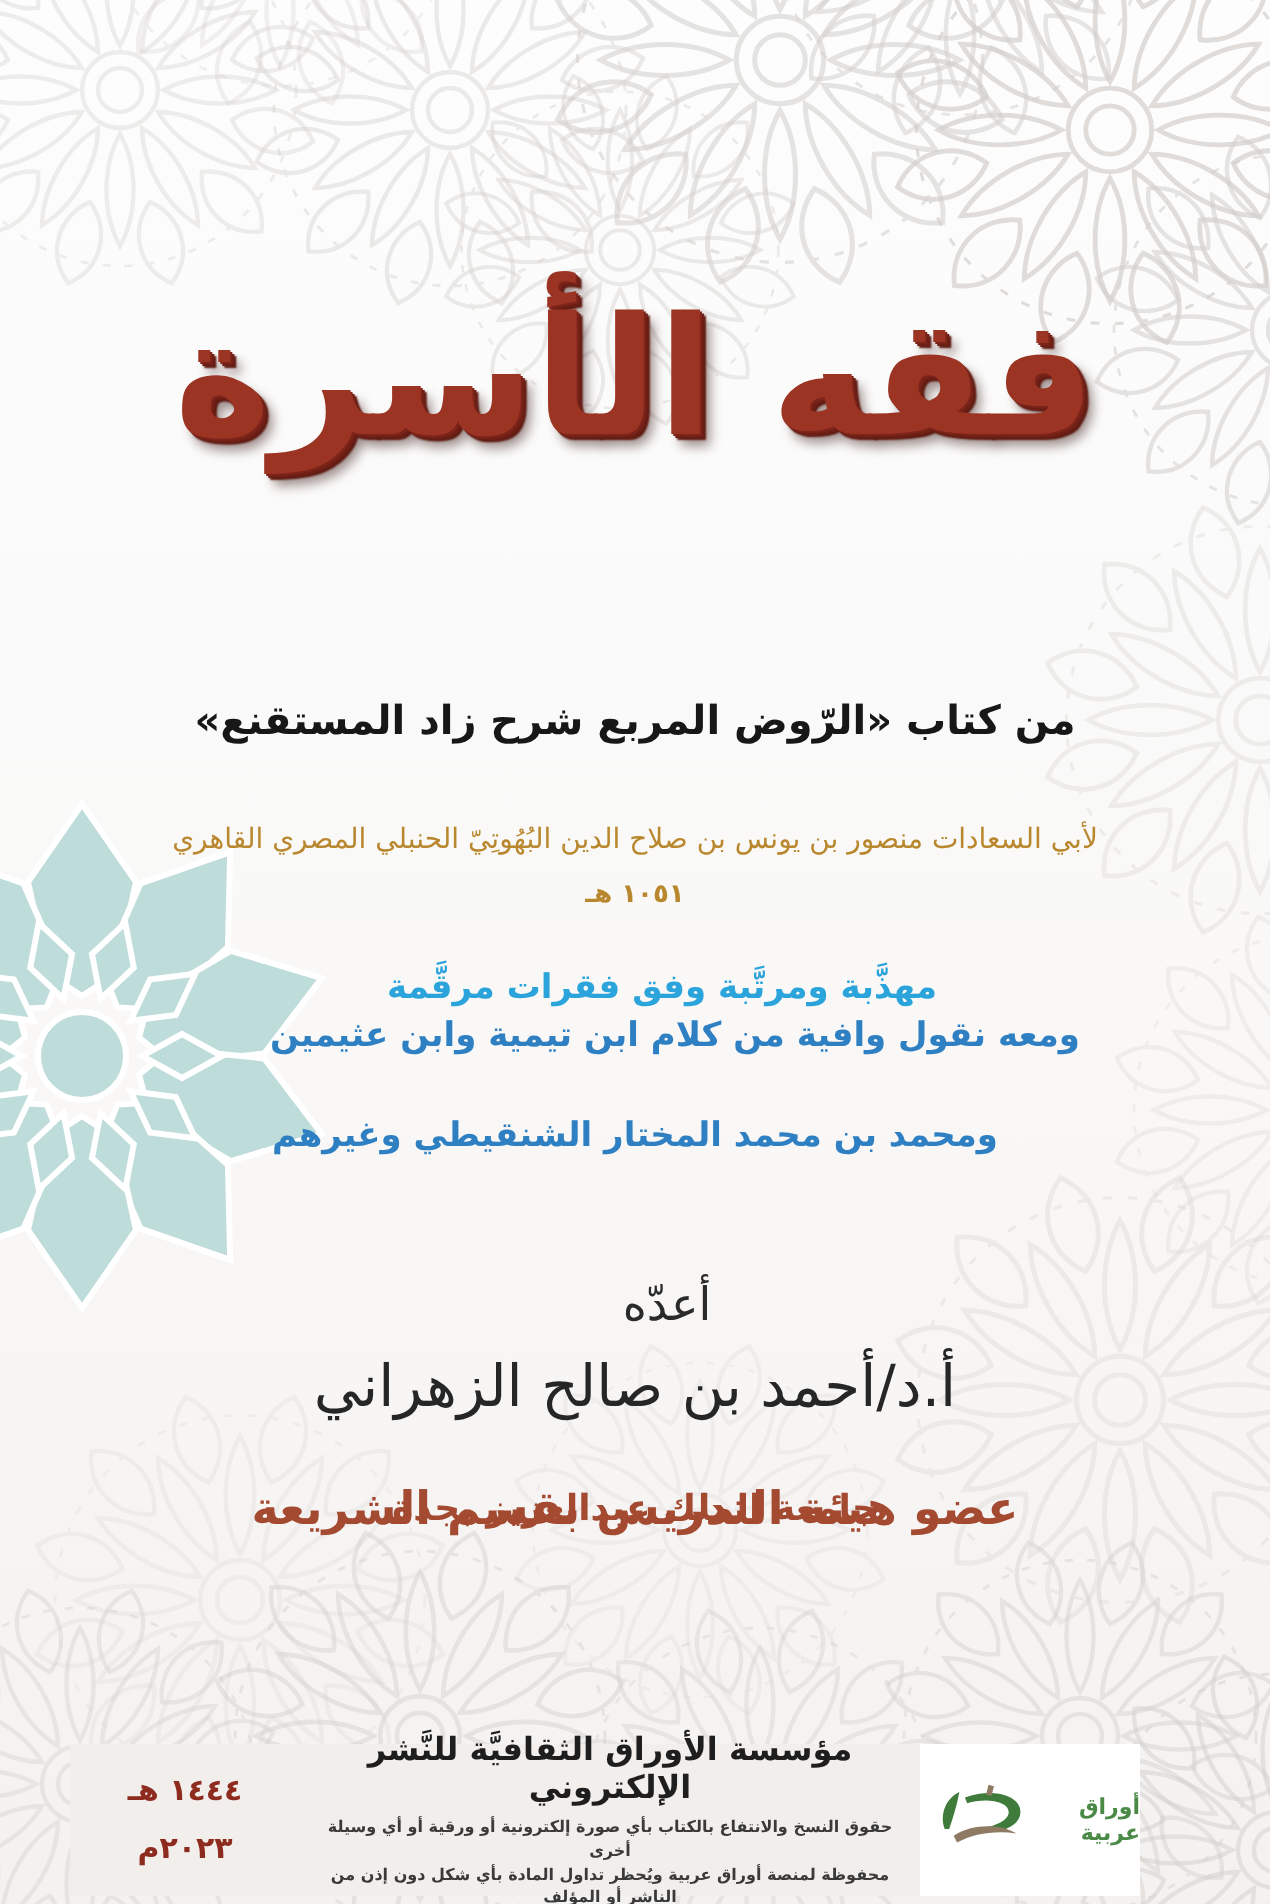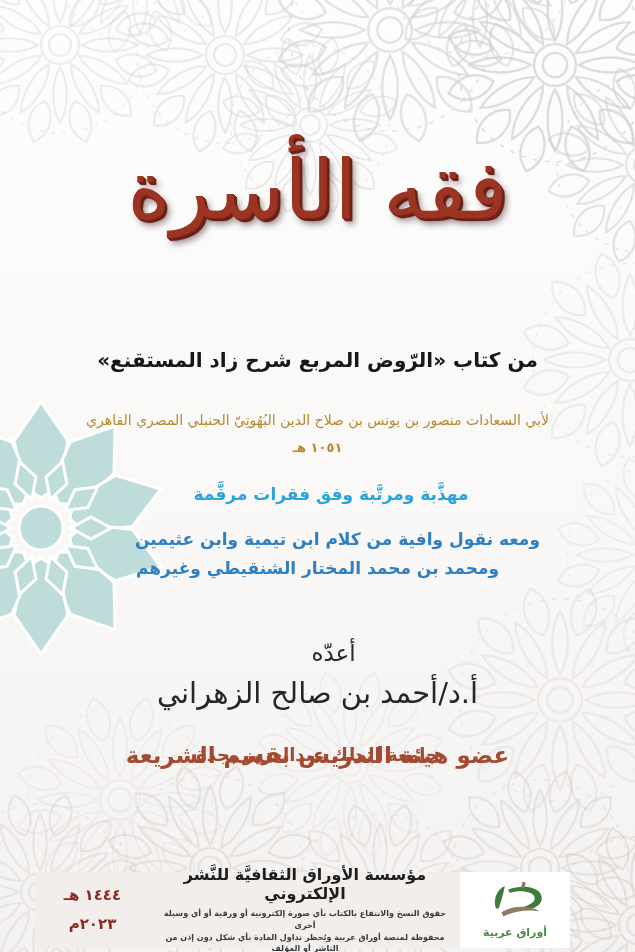--- a/index.html
+++ b/index.html
@@ -6,46 +6,46 @@
   .page{
     position:relative;width:635px;height:952px;margin:0 auto;
     overflow:hidden;direction:rtl;
     background:linear-gradient(180deg,#fdfdfd 0%,#f9f8f7 55%,#f4f2f1 100%);
     font-family:"DejaVu Sans",sans-serif;
   }
   .bg{position:absolute;inset:0;pointer-events:none;}
   .star{position:absolute;left:-95px;top:392px;width:272px;height:272px;pointer-events:none;}
   .txt{position:absolute;left:0;right:0;text-align:center;}
   .title{
-    top:142px;margin:0;font-size:82px;font-weight:normal;color:#9c3424;
+    top:142px;margin:0;font-size:82px;font-weight:bold;color:#9c3424;
     letter-spacing:1px;
     text-shadow:1px 1px 0 #7c241a,2px 2px 0 #6e1f15,3px 3px 1px #5e1910,5px 6px 6px rgba(45,12,6,.45);
   }
   .source{top:348px;font-size:20px;font-weight:bold;color:#171717;}
   .orig-author{top:412px;font-size:14px;font-weight:normal;color:#b9882e;}
   .orig-year{top:440px;font-size:13px;font-weight:bold;color:#b9882e;}
   .feature{font-size:17px;font-weight:bold;color:#2f80c3;}
   .f0{top:484px;color:#2ba4dc;padding-left:27px;}
-  .f1{top:529px;padding-left:40px;}
+  .f1{top:508px;padding-left:40px;}
   .f2{top:558px;}
   .prep-label{top:640px;font-size:23px;color:#2a2a2a;padding-left:32px;}
   .prep-name{top:676px;font-size:29px;color:#262626;}
   .prep-role{top:742px;font-size:23px;font-weight:bold;color:#a34a31;}
   .prep-univ{top:744px;font-size:18px;font-weight:bold;color:#a34a31;}
   .footer{
     position:absolute;left:35px;top:872px;width:535px;height:76px;
     background:#f1eeec;display:flex;flex-direction:row;align-items:center;direction:ltr;
   }
   .f-dates{width:115px;text-align:center;direction:rtl;font-size:15px;font-weight:bold;color:#8e2b1f;line-height:1.95;}
   .f-pub{flex:1;text-align:center;direction:rtl;padding:0 4px;}
   .f-pub-title{font-size:16px;font-weight:bold;color:#1e1e1e;margin-bottom:5px;}
   .f-copy{font-size:8px;font-weight:bold;color:#3a3a3a;line-height:1.45;}
   .f-logo{
     width:110px;height:76px;background:#ffffff;
-    display:flex;flex-direction:column;align-items:center;justify-content:center;gap:1px;
+    display:flex;flex-direction:row;align-items:center;justify-content:center;gap:1px;
   }
   .f-logo-text{font-size:11px;font-weight:bold;color:#4a8a46;direction:rtl;}
 </style>
 </head>
 <body>
 
 <div class="page">
 
   <svg class="bg" width="635" height="952" viewBox="0 0 635 952" aria-hidden="true">
     <defs>

